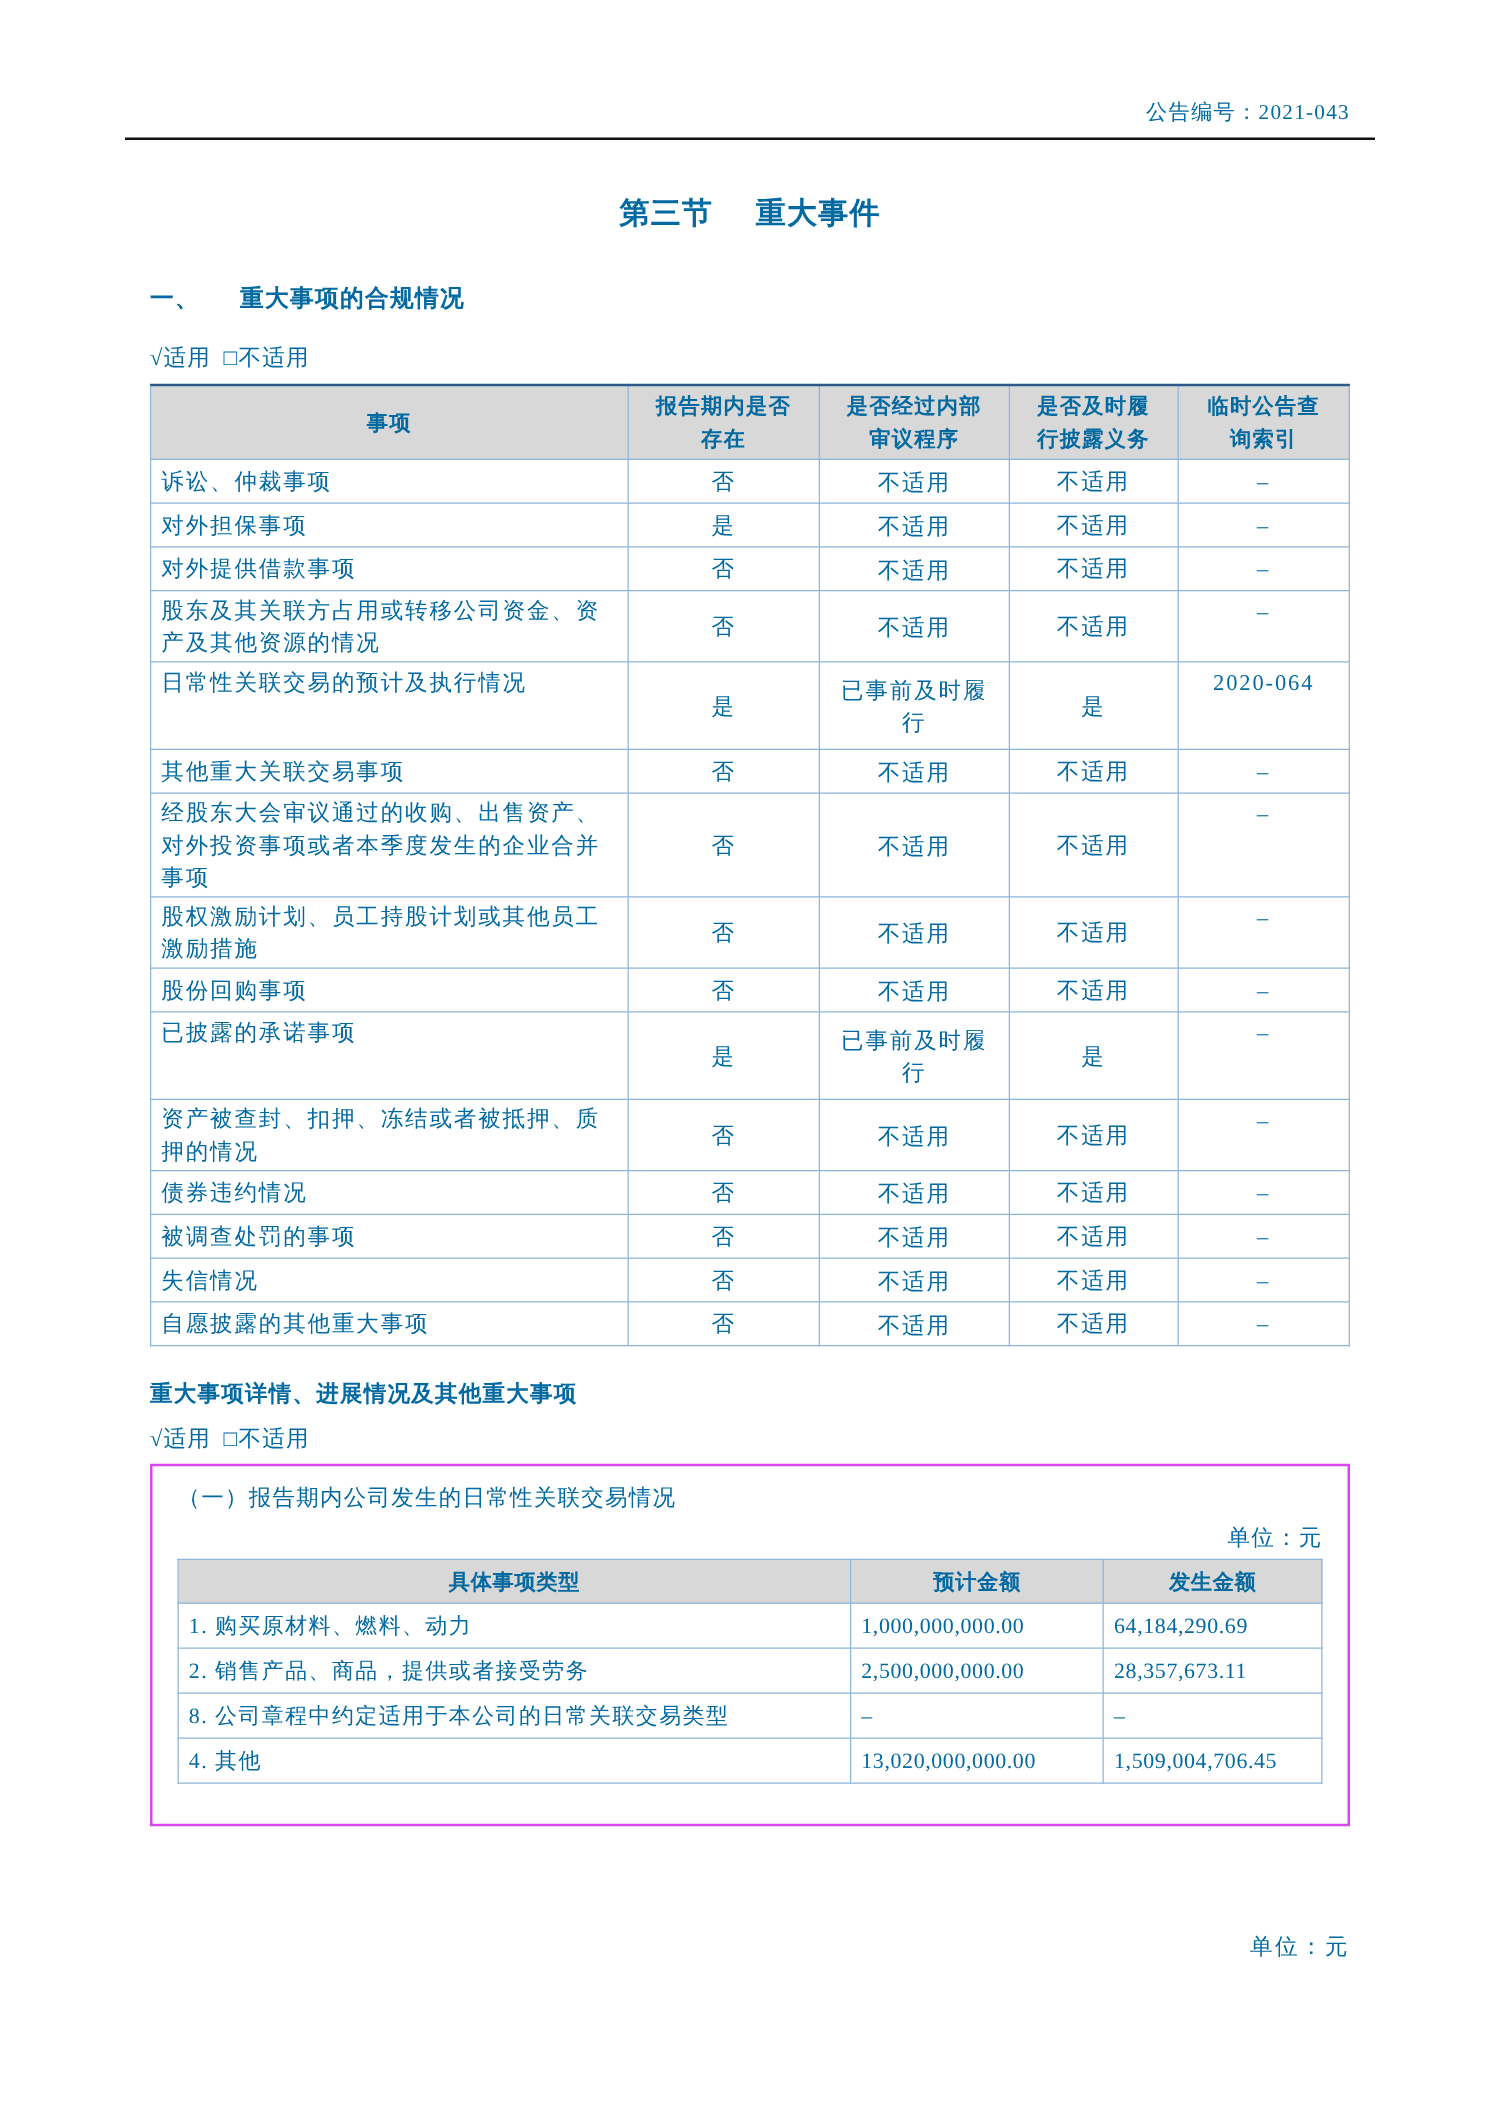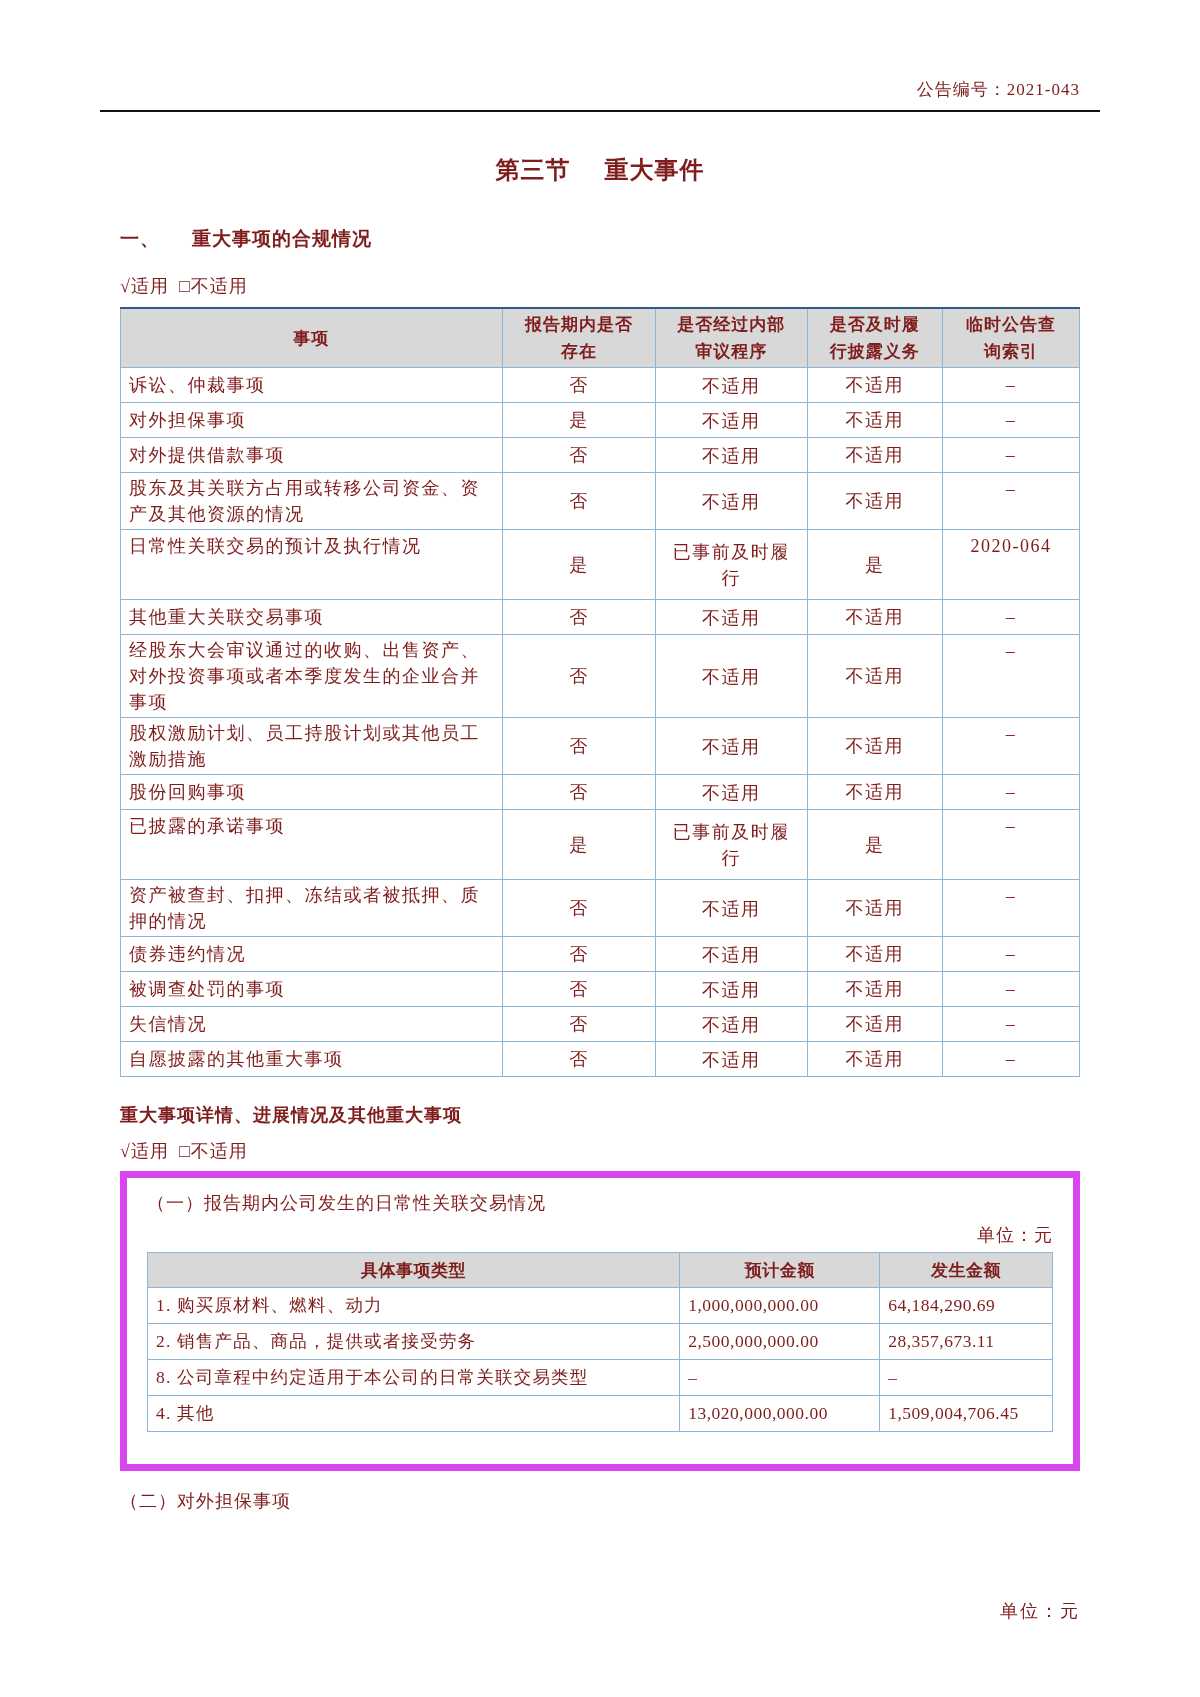--- a/index.html
+++ b/index.html
@@ -4,21 +4,21 @@
 <style>
   html,body{margin:0;padding:0;background:#ffffff;}
   .page{
     position:relative;
     width:1200px;height:1697px;
     margin:0 auto;
     box-sizing:border-box;
     padding:78px 120px 0 120px;
     background:#ffffff;
     font-family:"Liberation Serif","DejaVu Serif",serif;
-    color:#7f1d1d;
+    color:#0369a1;
     overflow:hidden;
   }
   .doc-no{
     text-align:right;
     font-size:17px;
     letter-spacing:1px;
     line-height:24px;
   }
   .top-rule{
     border:none;
@@ -88,21 +88,21 @@
   .details-heading{
     margin:26px 0 0 0;
     font-family:Liberation Mono, monospace;
     font-size:18px;
     font-weight:bold;
     letter-spacing:1px;
   }
   .applicable-line.second{margin-top:12px;}
   .detail-box{
     margin-top:8px;
-    border:7px solid #d946ef;
+    border:2px solid #d946ef;
     box-sizing:border-box;
     padding:10px 20px 32px 20px;
   }
   .detail-box .caption{
     font-size:18px;
     letter-spacing:1px;
     line-height:30px;
   }
   .detail-box .unit{
     text-align:right;
@@ -329,17 +329,16 @@
           </tr>
           <tr>
             <td class="type">4. 其他</td>
             <td class="num">13,020,000,000.00</td>
             <td class="num">1,509,004,706.45</td>
           </tr>
         </tbody>
     </table>
   </div>
 
-  <div class="after-box-caption">（二）对外担保事项</div>
 
   <div class="bottom-unit">单位：元</div>
 
 </div>
 
 </body></html>

